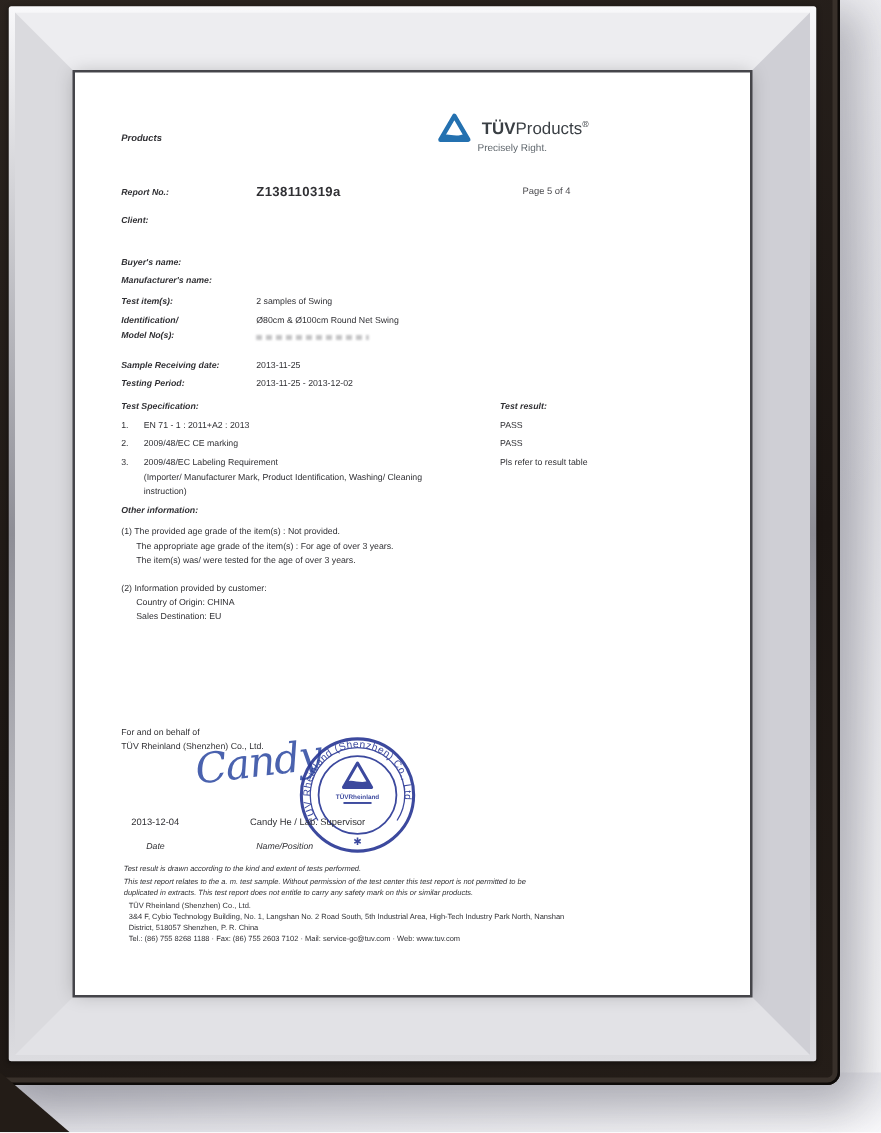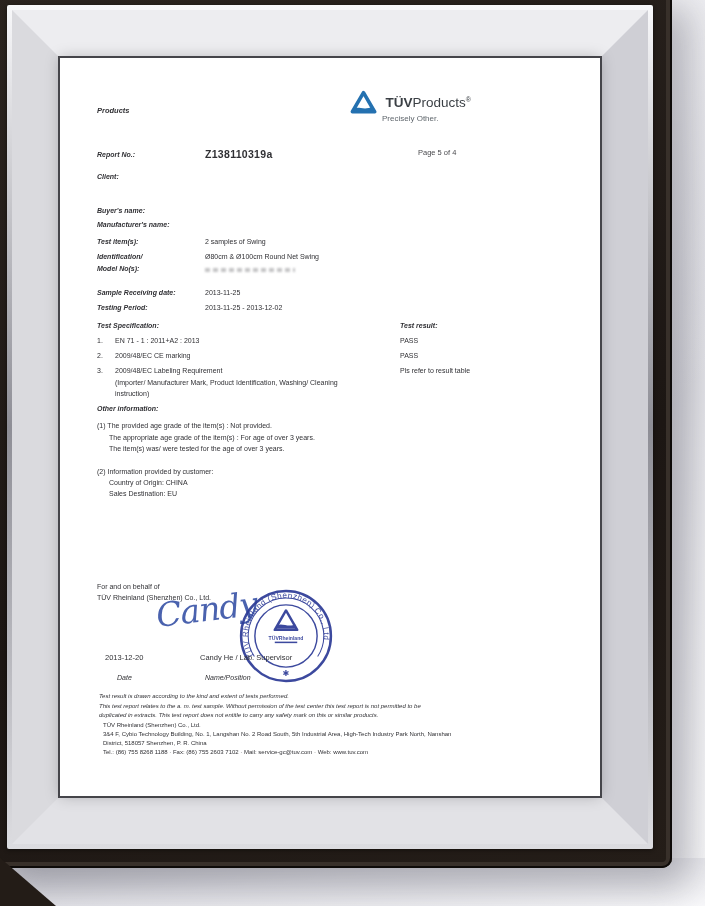--- a/index.html
+++ b/index.html
@@ -69,21 +69,21 @@
 
         <div class="pos products" style="left:37px;top:48px;">Products</div>
 
         <div class="pos" style="left:290px;top:32px;">
           <svg width="27" height="26" viewBox="0 0 34 32" style="vertical-align:middle;">
             <path d="M17 3 L31 27 L3 27 Z" fill="none" stroke="#2471b0" stroke-width="4.5" stroke-linejoin="round"></path>
             <path d="M5 23 C11 19.5,17 26,29 20.5 L29.6 25.5 L17 27.5 L4.6 26.5 Z" fill="#2471b0"></path>
           </svg>
           <span class="brand-line" style="margin-left:4px;"><span class="brand-tuv">TÜV</span><span>Products</span><span class="brand-reg">®</span></span>
         </div>
-        <div class="pos tagline" style="left:322px;top:56px;">Precisely Other.</div>
+        <div class="pos tagline" style="left:322px;top:56px;">Precisely Right.</div>
 
         <div class="pos lbl" style="left:37px;top:93px;">Report No.:</div>
         <div class="pos report-val" style="left:145px;top:90px;">Z138110319a</div>
         <div class="pos pageinfo" style="left:358px;top:90px;">Page 5 of 4</div>
 
         <div class="pos lbl" style="left:37px;top:115px;">Client:</div>
         <div class="pos lbl" style="left:37px;top:149px;">Buyer's name:</div>
         <div class="pos lbl" style="left:37px;top:163px;">Manufacturer's name:</div>
 
         <div class="pos lbl" style="left:37px;top:180px;">Test item(s):</div>
@@ -134,21 +134,21 @@
           <circle cx="48" cy="48" r="30.5" stroke-width="1.4"></circle>
           <path id="arc" class="ring-path" d="M 17 68 A 37 37 0 1 1 79 68"></path>
           <text font-size="8" letter-spacing="0.4"><textPath href="#arc">TÜV Rheinland (Shenzhen) Co., Ltd</textPath></text>
           <path class="tri" d="M48 23 L59 42 L37 42 Z"></path>
           <path class="swoosh" d="M39.5 37.5 C44 35,51 40,57 36.5 L58.2 41 L38 41 Z"></path>
           <text x="48" y="51.5" text-anchor="middle" font-size="5" font-weight="bold">TÜVRheinland</text>
           <rect x="37" y="53.5" width="22" height="1.5"></rect>
           <text x="48" y="87" text-anchor="middle" font-size="8">✱</text>
         </svg>
 
-        <div class="pos val" style="left:45px;top:595px;font-size:7.5px;">2013-12-20</div>
+        <div class="pos val" style="left:45px;top:595px;font-size:7.5px;">2013-12-04</div>
         <div class="pos val" style="left:140px;top:595px;font-size:7.5px;">Candy He / Lab. Supervisor</div>
         <div class="pos" style="left:57px;top:616px;font-size:7px;font-style:italic;">Date</div>
         <div class="pos" style="left:145px;top:616px;font-size:7px;font-style:italic;">Name/Position</div>
 
         <div class="pos smi" style="left:39px;top:635px;">Test result is drawn according to the kind and extent of tests performed.</div>
         <div class="pos smi" style="left:39px;top:645px;">This test report relates to the a. m. test sample. Without permission of the test center this test report is not permitted to be</div>
         <div class="pos smi" style="left:39px;top:654px;">duplicated in extracts. This test report does not entitle to carry any safety mark on this or similar products.</div>
 
         <div class="pos sm" style="left:43px;top:664px;">TÜV Rheinland (Shenzhen) Co., Ltd.</div>
         <div class="pos sm" style="left:43px;top:673px;">3&amp;4 F, Cybio Technology Building, No. 1, Langshan No. 2 Road South, 5th Industrial Area, High-Tech Industry Park North, Nanshan</div>

